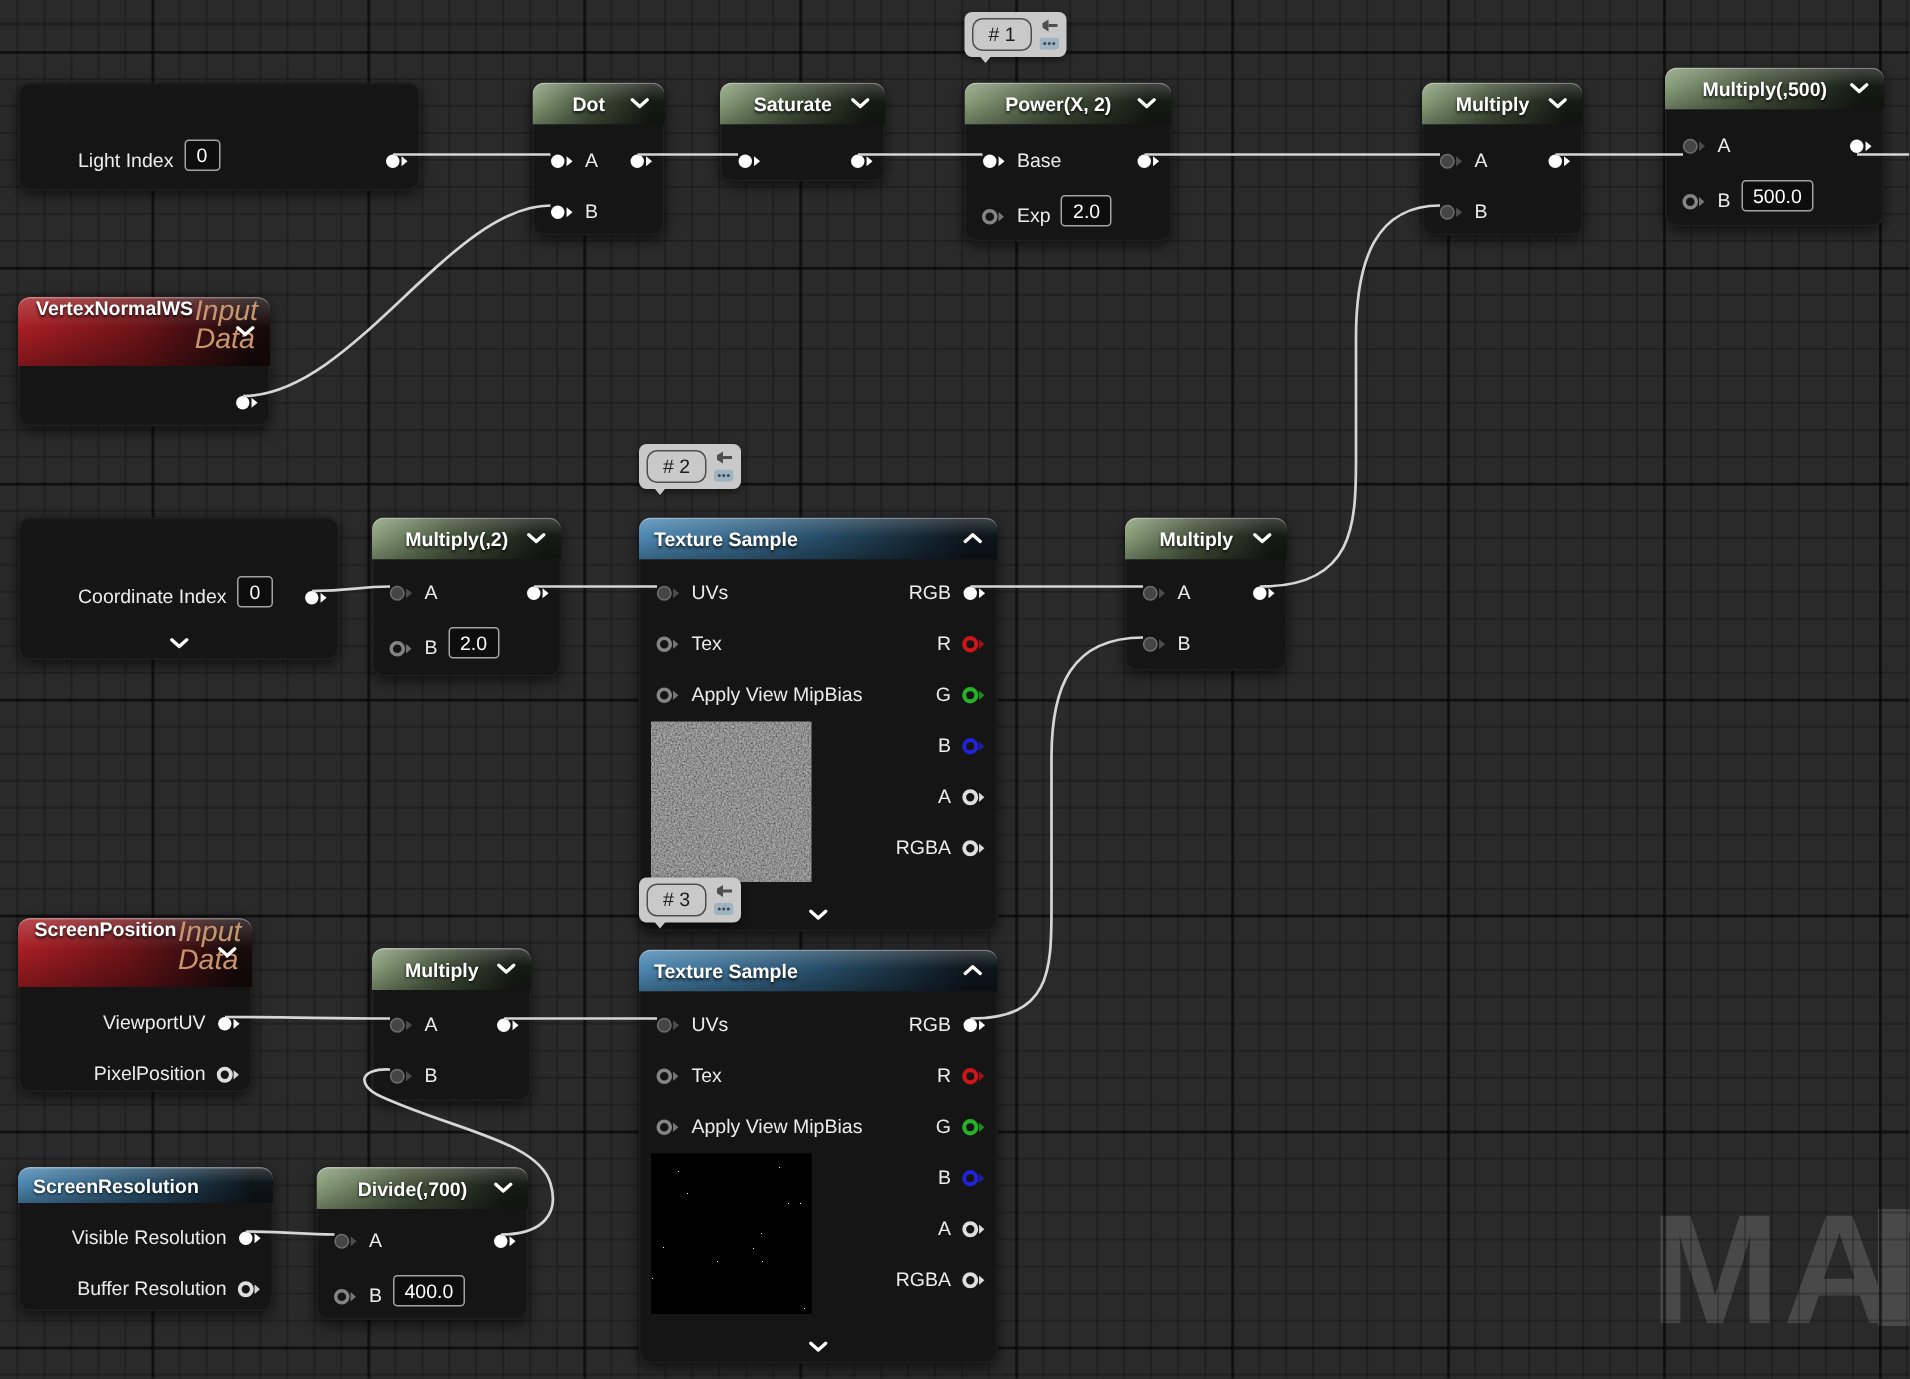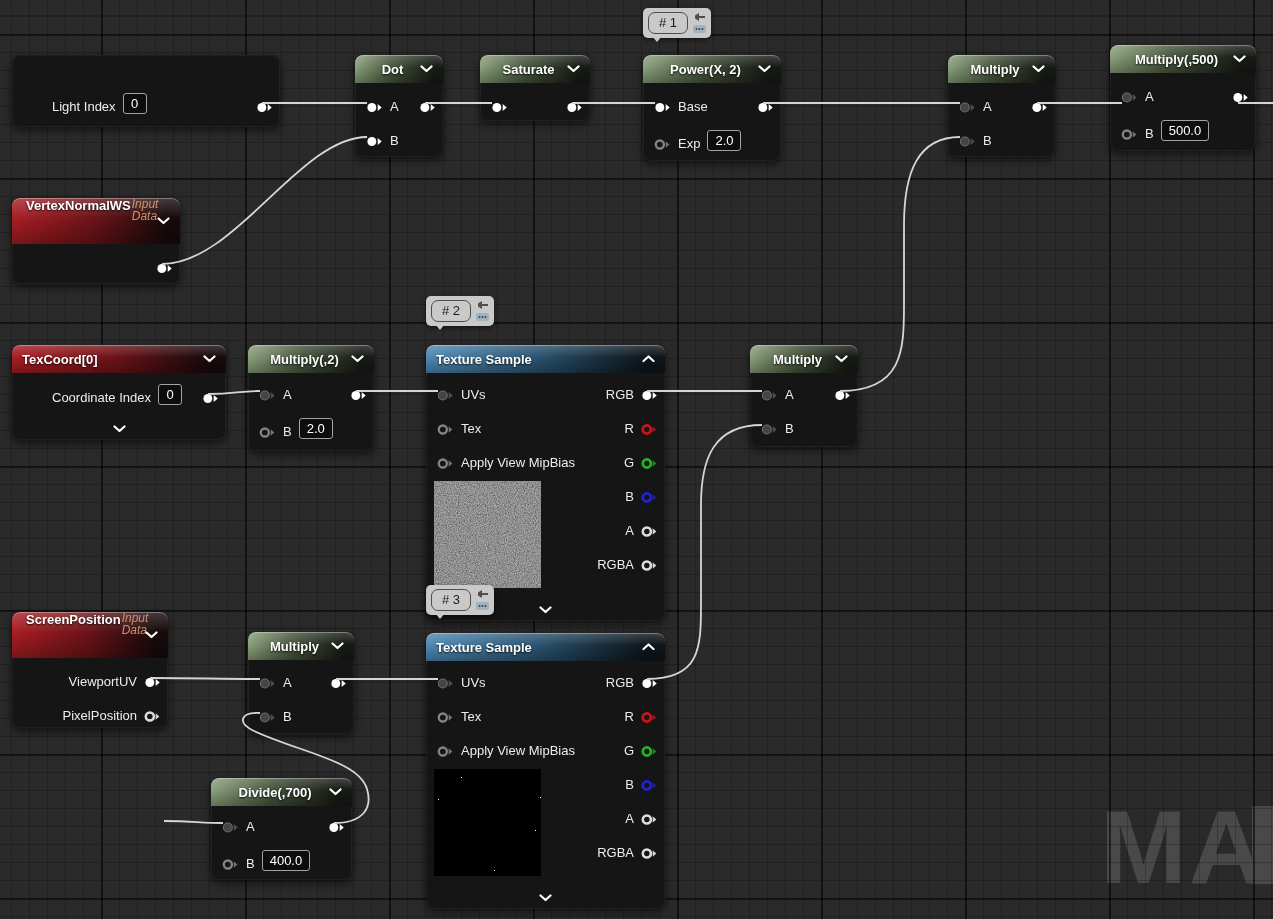--- a/index.html
+++ b/index.html
@@ -38,21 +38,21 @@
     linear-gradient(to right, var(--hdr-green-1), #46543c 42%, #161a14 90%);}
   .hdr-red{background:
     linear-gradient(to bottom, rgba(255,255,255,.20), rgba(255,255,255,0) 45%, rgba(0,0,0,.28)),
     linear-gradient(to right, var(--hdr-red-1), #6d1317 48%, #170a0b 92%);}
   .hdr-blue{background:
     linear-gradient(to bottom, rgba(255,255,255,.20), rgba(255,255,255,0) 45%, rgba(0,0,0,.28)),
     linear-gradient(to right, var(--hdr-blue-1), #28506c 48%, #0d151b 92%);}
   .hdr2{height:46px;flex-direction:row;align-items:flex-start;justify-content:center;
     padding-left:14px;gap:1px;position:relative;}
   .hdr2 .title{flex:none;}
-  .hdr2 .sub{font-size:12px;font-style:italic;color:var(--subtitle);line-height:1;}
+  .hdr2 .sub{font-size:19px;font-style:italic;color:var(--subtitle);line-height:1;}
   .hdr2 .chev{position:absolute;right:10px;top:19px;}
   .chev{width:13px;height:8px;flex:none;}
   .chev polyline{fill:none;stroke:#fff;stroke-width:2.2;stroke-linecap:round;stroke-linejoin:round;}
 
   .row{position:absolute;left:0;height:22px;display:flex;align-items:flex-end;gap:7px;
     font-size:13px;color:#ececec;padding-left:11px;white-space:nowrap;}
   .row.out{left:auto;right:7px;padding-left:0;}
   .pin{width:17px;height:13px;flex:none;}
   .pin.w circle{fill:#fff;} .pin.w path{fill:#fff;}
   .pin.g circle{fill:#454545;stroke:#6d6d6d;stroke-width:1;} .pin.g path{fill:#4c4c4c;}
@@ -269,26 +269,20 @@
     </div>
     <div class="row out" style="top:55px;">
       <svg class="pin w" viewBox="0 0 16 12">
           <circle cx="5.5" cy="6" r="4.2"></circle>
           <path d="M11 2.8 L14.8 6 L11 9.2 Z"></path>
         </svg>
     </div>
   </div>
 
   <div class="node" style="left:12px;top:345px;width:214px;height:95px;">
-    <div class="hdr hdr-red">
-      <span class="title">TexCoord[0]</span>
-      <svg class="chev" viewBox="0 0 13 8">
-          <polyline points="1.5,1.5 6.5,6 11.5,1.5"></polyline>
-        </svg>
-    </div>
     <div class="row" style="top:38px;padding-left:40px;">
       <span>Coordinate Index</span>
       <span class="vbox">0</span>
     </div>
     <div class="row out" style="top:38px;">
       <svg class="pin w" viewBox="0 0 16 12">
           <circle cx="5.5" cy="6" r="4.2"></circle>
           <path d="M11 2.8 L14.8 6 L11 9.2 Z"></path>
         </svg>
     </div>
@@ -488,20 +482,39 @@
       <span>B</span>
     </div>
     <div class="row out" style="top:36px;">
       <svg class="pin w" viewBox="0 0 16 12">
           <circle cx="5.5" cy="6" r="4.2"></circle>
           <path d="M11 2.8 L14.8 6 L11 9.2 Z"></path>
         </svg>
     </div>
   </div>
 
+  <div class="node" style="left:12px;top:778px;width:170px;height:96px;">
+    <div class="hdr hdr-blue" style="height:24px;">
+      <span class="title">ScreenResolution</span>
+    </div>
+    <div class="row out" style="top:32px;">
+      <span>Visible Resolution</span>
+      <svg class="pin w" viewBox="0 0 16 12">
+          <circle cx="5.5" cy="6" r="4.2"></circle>
+          <path d="M11 2.8 L14.8 6 L11 9.2 Z"></path>
+        </svg>
+    </div>
+    <div class="row out" style="top:66px;">
+      <span>Buffer Resolution</span>
+      <svg class="pin hw" viewBox="0 0 16 12">
+          <circle cx="5.5" cy="6" r="3.8"></circle>
+          <path d="M11 3 L14.4 6 L11 9 Z"></path>
+        </svg>
+    </div>
+  </div>
 
   <div class="node" style="left:211px;top:778px;width:141px;height:102px;">
     <div class="hdr hdr-green center">
       <span class="title">Divide(,700)</span>
       <svg class="chev" viewBox="0 0 13 8">
           <polyline points="1.5,1.5 6.5,6 11.5,1.5"></polyline>
         </svg>
     </div>
     <div class="row" style="top:34px;">
       <svg class="pin g" viewBox="0 0 16 12">

